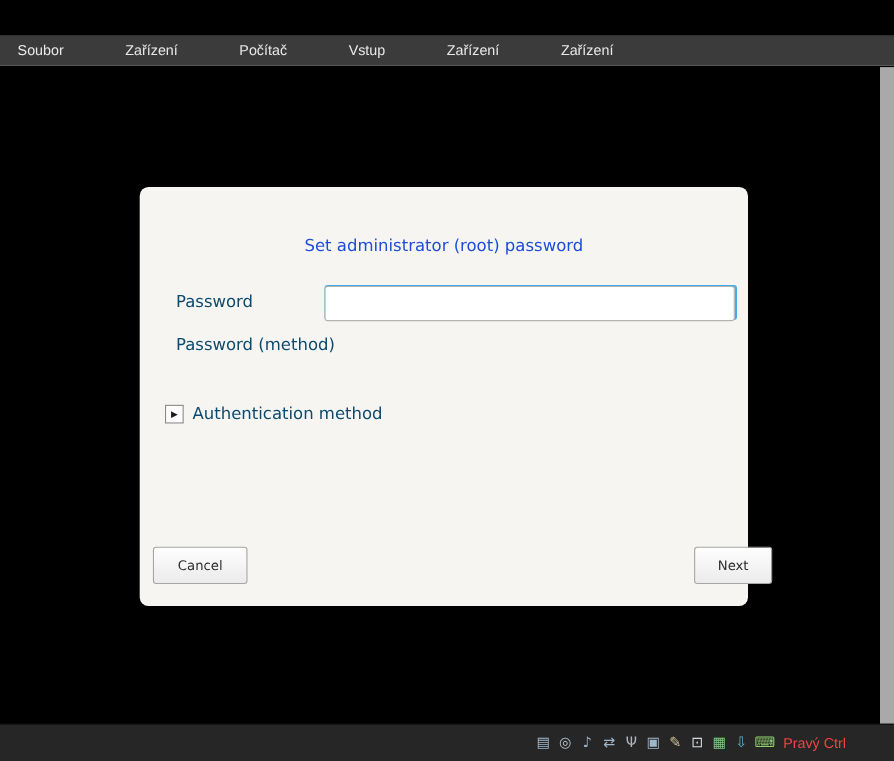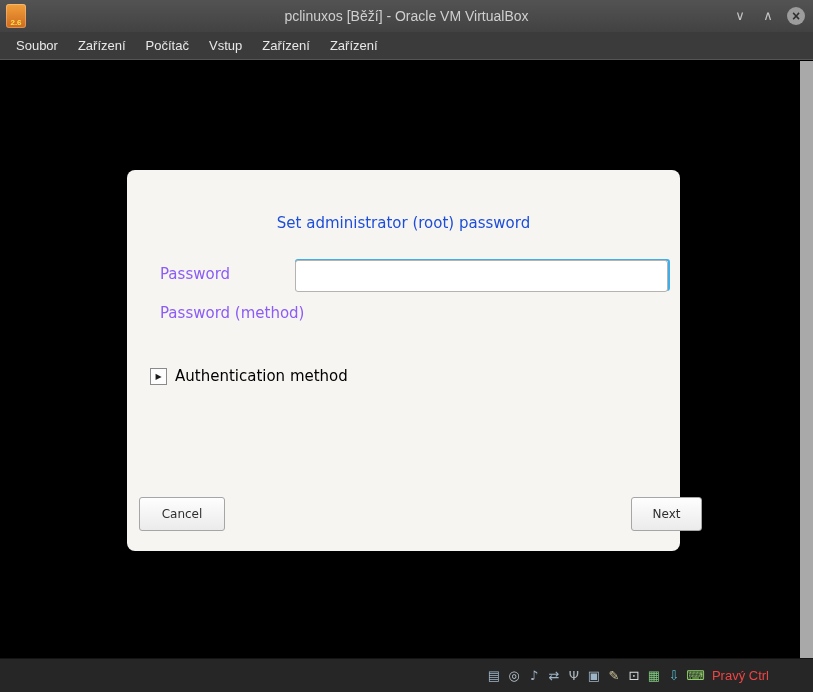--- a/index.html
+++ b/index.html
@@ -42,21 +42,21 @@
   }
   .win-btn.close {
     background: #9c9c9c; color: #2e2e2e; border-radius: 50%;
     font-size: 14px; font-weight: bold;
   }
 
   
   .menubar {
     position: absolute; left: 0; top: 32px; width: 813px; height: 28px;
     background: #3b3b3b; border-bottom: 1px solid #555;
-    display: flex; align-items: center; padding-left: 6px; box-sizing: border-box;
+    display: flex; align-items: center; padding-left: 6px; box-sizing: border-box; gap: 36px;
   }
   .menu-item {
     color: #e8e8e8; font-size: 13px; padding: 0 10px; height: 28px;
     line-height: 28px; cursor: default;
   }
 
   
   .vm-area {
     position: absolute; left: 0; top: 61px; width: 813px; height: 597px;
     background: #000;
@@ -72,21 +72,21 @@
     background: #f7f5f2; border-radius: 8px;
     box-shadow: 0 3px 14px rgba(0,0,0,0.6);
     font-family: "DejaVu Sans", sans-serif;
   }
   .dialog-title {
     position: absolute; left: 0; right: 0; top: 44px;
     text-align: center; color: #1d4ed8; font-size: 15px;
   }
   .field-label {
     position: absolute; left: 33px; height: 30px; line-height: 30px;
-    color: #8b5cf6; font-size: 15px; white-space: nowrap;
+    color: #0c4a6e; font-size: 15px; white-space: nowrap;
   }
   .label-pw { top: 89px; }
   .label-pw2 { top: 128px; }
   .text-input {
     position: absolute; left: 168px; width: 359px; height: 28px;
     background: #fff; border-radius: 3px; box-sizing: content-box;
     font-size: 15px; font-family: "DejaVu Sans", sans-serif;
     padding: 0 6px; outline: none;
   }
   .input-pw { top: 89px; border: 2px solid #3daee9; }
@@ -97,21 +97,21 @@
   }
   .expander {
     position: absolute; left: 23px; top: 196px; height: 20px;
     display: flex; align-items: center; gap: 8px; cursor: default;
   }
   .expander-box {
     width: 15px; height: 15px; background: #fdfdfd; border: 1px solid #8a8a8a;
     display: flex; align-items: center; justify-content: center;
     font-size: 8px; color: #1a1a1a;
   }
-  .expander-label { color: #000000; font-size: 15px; }
+  .expander-label { color: #0c4a6e; font-size: 15px; }
   .dlg-btn {
     position: absolute; top: 327px; height: 34px;
     background: linear-gradient(#fefefe, #ebebeb);
     border: 1px solid #a6a6a6; border-radius: 3px;
     color: #2e2e2e; font-size: 12px; font-family: "DejaVu Sans", sans-serif;
     cursor: default;
   }
   .btn-cancel { left: 12px; width: 86px; }
   .btn-next { left: 460px; width: 71px; margin-left: 44px; }
 
@@ -127,31 +127,20 @@
     width: 16px; height: 18px; line-height: 18px; text-align: center;
     font-family: "DejaVu Sans", sans-serif; font-size: 13px; cursor: default;
   }
   .host-key { color: #ef4444; font-size: 13px; white-space: nowrap; }
 </style>
 </head>
 <body>
 
 <div class="window">
 
-  <div class="titlebar">
-    <div class="vm-window-icon">
-      <div class="icon-text">2.6</div>
-    </div>
-    <div class="window-title">pclinuxos [Běží] - Oracle VM VirtualBox</div>
-    <div class="win-controls">
-      <div class="win-btn">∨</div>
-      <div class="win-btn">∧</div>
-      <div class="win-btn close">×</div>
-    </div>
-  </div>
 
   <div class="menubar">
     <div class="menu-item">Soubor</div>
     <div class="menu-item">Zařízení</div>
     <div class="menu-item">Počítač</div>
     <div class="menu-item">Vstup</div>
     <div class="menu-item">Zařízení</div>
     <div class="menu-item">Zařízení</div>
   </div>
 

